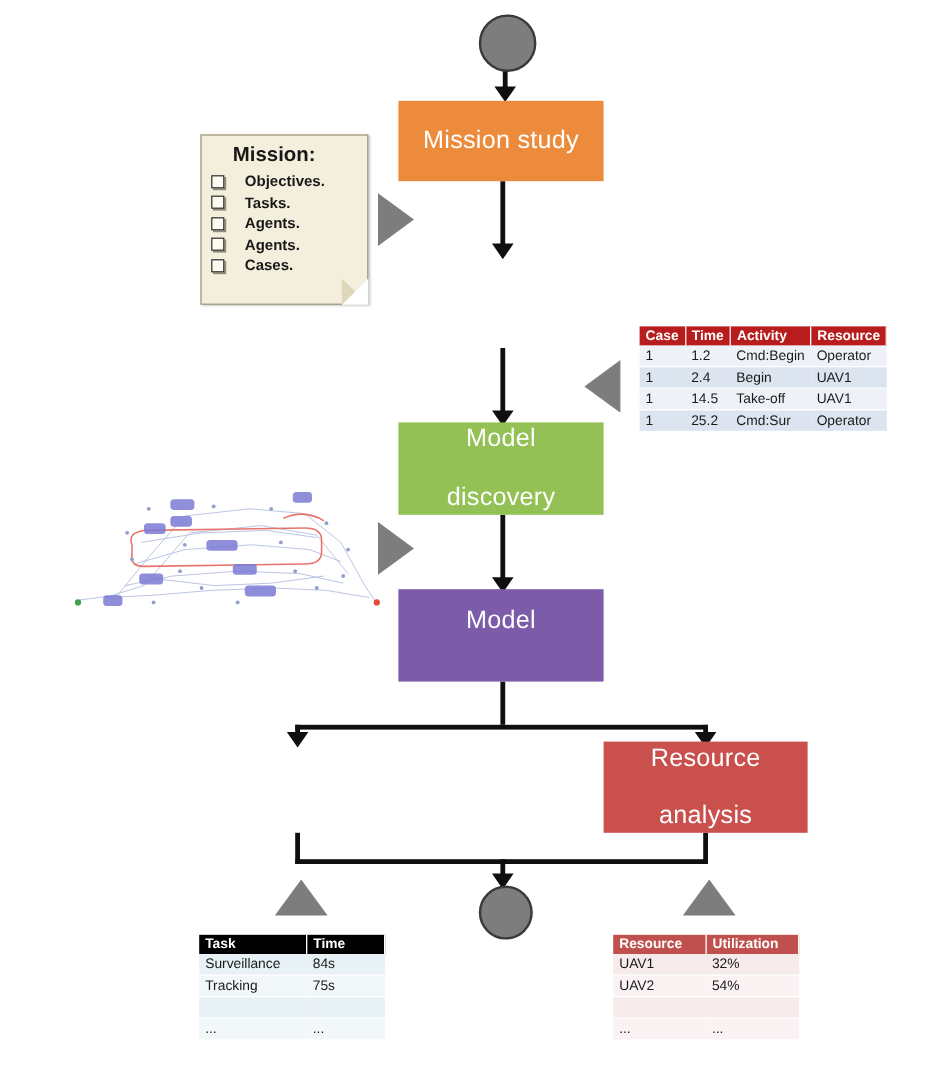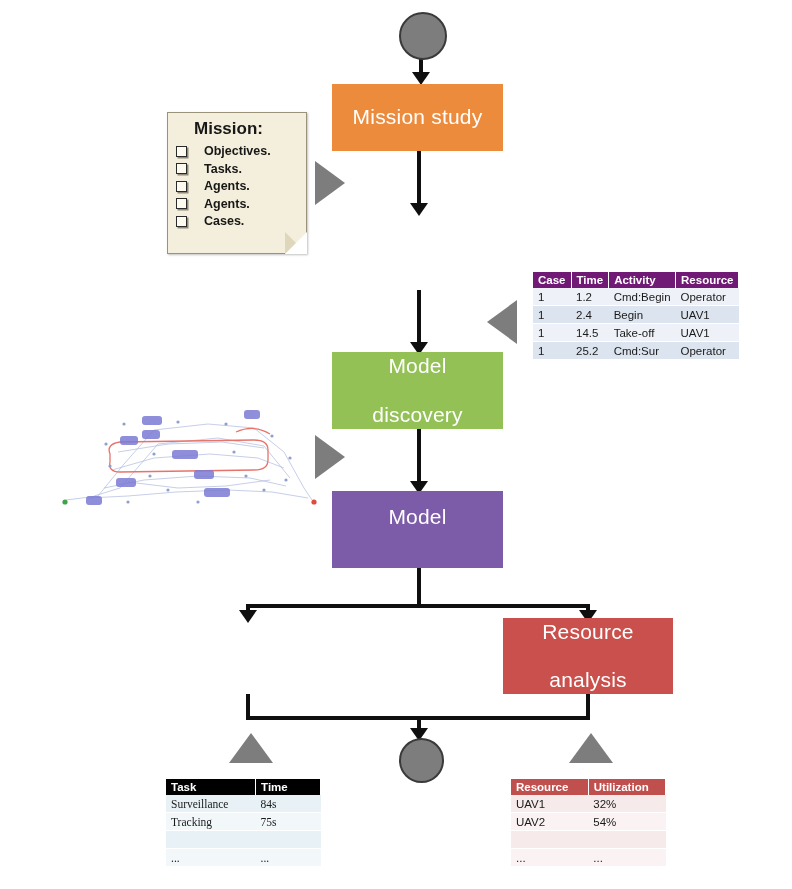--- a/index.html
+++ b/index.html
@@ -157,28 +157,28 @@
     white-space: nowrap;
   }
   table.dt td {
     padding: 2.5px 5px;
     color: #1a1a1a;
     white-space: nowrap;
   }
 
   
   #eventlog-table { left: 533px; top: 272px; }
-  #eventlog-table th { background: #701a75; border-right: 1px solid #ffffff; }
+  #eventlog-table th { background: #b91c1c; border-right: 1px solid #ffffff; }
   #eventlog-table td { background: #dce4ef; border-bottom: 1px solid #ffffff; }
   #eventlog-table tr:nth-child(odd) td { background: #eef2f8; }
 
   
   #time-table { left: 166px; top: 779px; width: 155px; }
   #time-table th { background: #000000; border-right: 1px solid #ffffff; }
-  #time-table td { background: #e8f2f6; border-bottom: 1px solid #ffffff; font-family: Liberation Serif, serif; }
+  #time-table td { background: #e8f2f6; border-bottom: 1px solid #ffffff; }
   #time-table tr:nth-child(even) td { background: #f2f8fa; }
 
   
   #resource-table { left: 511px; top: 779px; width: 155px; }
   #resource-table th { background: #c0504d; border-right: 1px solid #ffffff; }
   #resource-table td { background: #f7eaea; border-bottom: 1px solid #ffffff; }
   #resource-table tr:nth-child(even) td { background: #fbf3f3; }
 
   
   #model-thumb {

